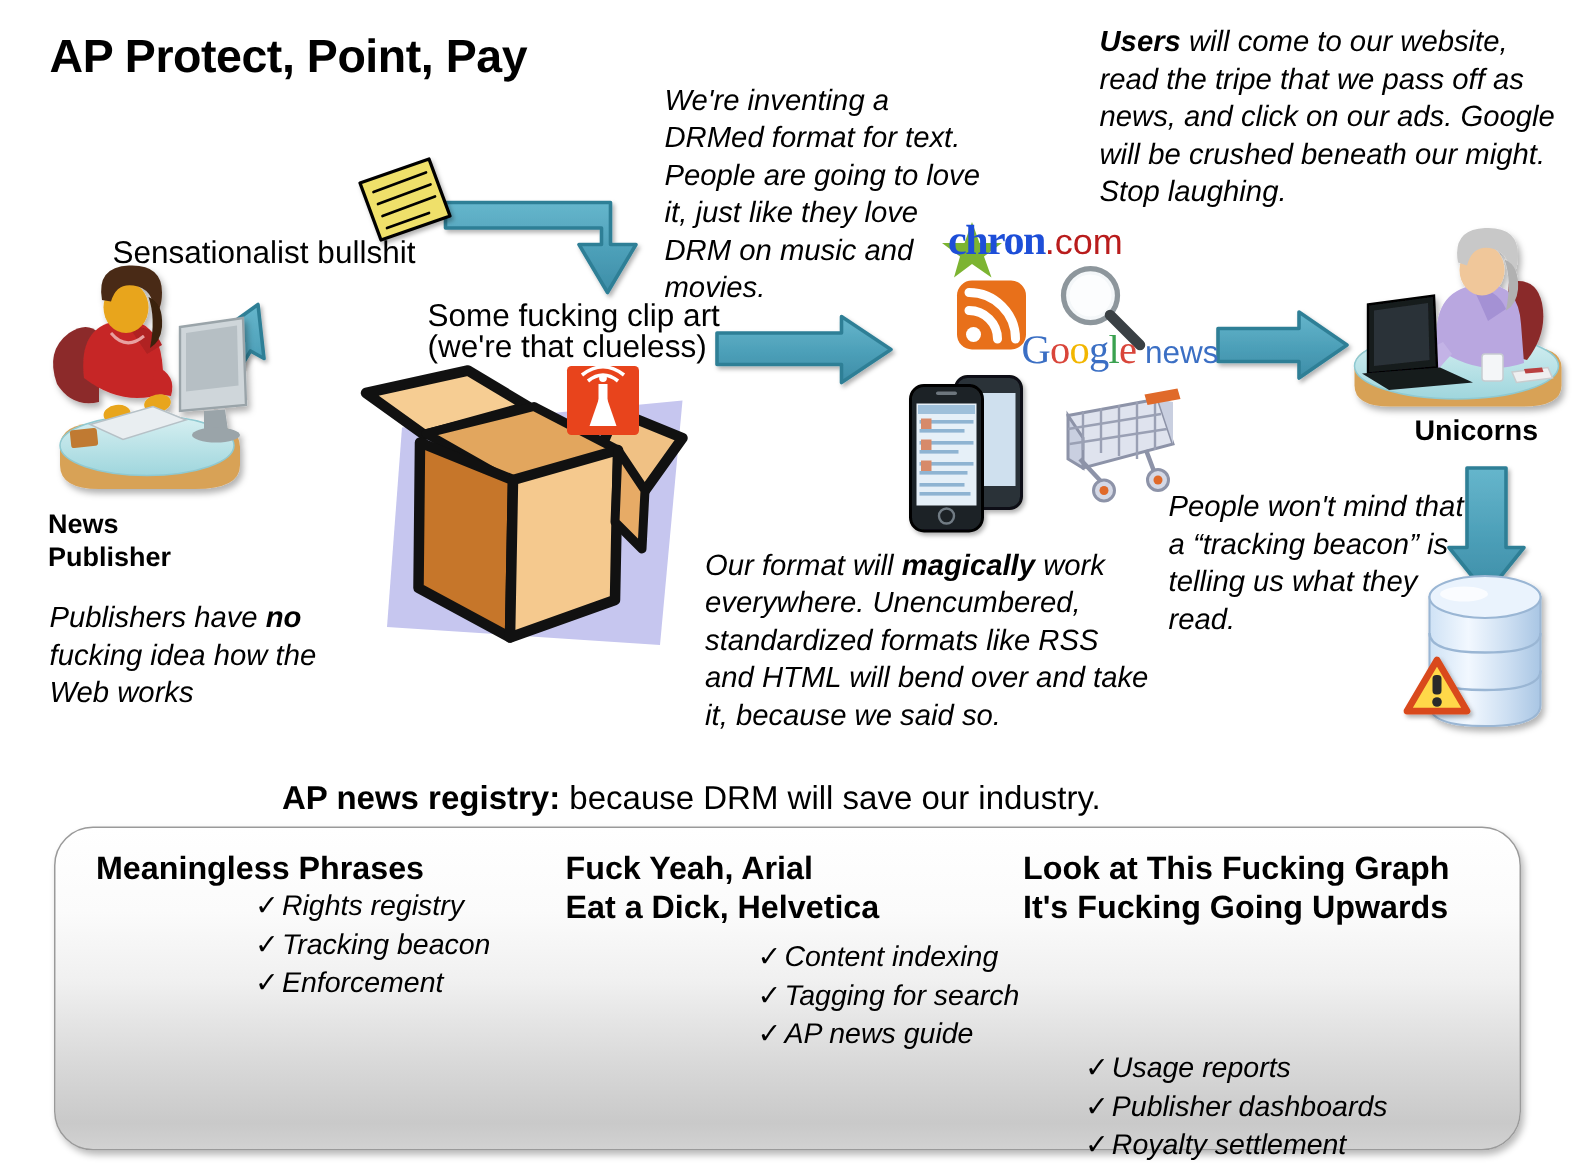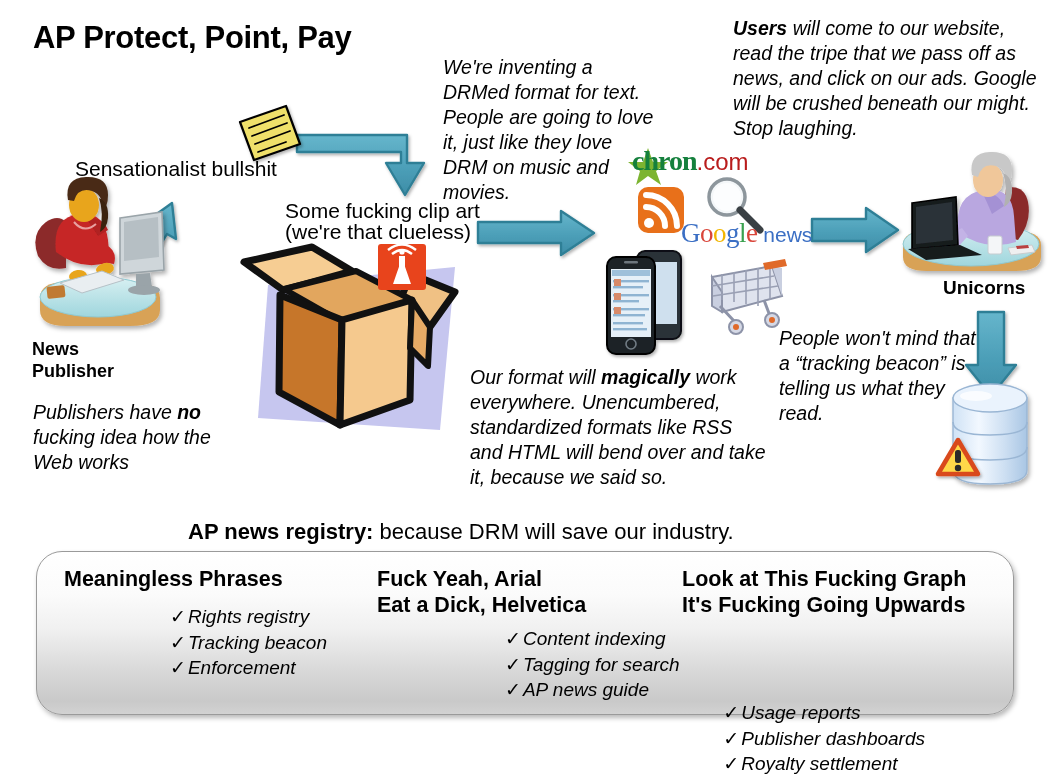--- a/index.html
+++ b/index.html
@@ -20,38 +20,38 @@
   #t-clipart{left:285px;top:200px;}
   #t-newspub{left:32px;top:338px;}
   #t-publishers{left:33px;top:400px;width:210px;}
   #t-format{left:470px;top:365px;width:300px;}
   #t-people{left:779px;top:326px;width:200px;}
   #t-unicorns{left:943px;top:277px;font-weight:bold;font-size:19px;}
   #t-whatthehell{left:779px;top:474px;}
 
   
   #chron{left:632px;top:145px;}
-  #chron .txt{font-size:28px;font-weight:bold;color:#15803d;font-family:"Liberation Serif",serif;letter-spacing:-1px;}
+  #chron .txt{font-size:28px;font-weight:bold;color:#1d4ed8;font-family:"Liberation Serif",serif;letter-spacing:-1px;}
   #chron .dot{font-weight:normal;font-size:24px;color:#b91c1c;}
 
   
   #gnews{left:681px;top:218px;font-family:"Liberation Serif",serif;font-size:27px;letter-spacing:-0.5px;}
   #gnews .n{font-family:"Liberation Sans",sans-serif;font-size:21px;color:#3b6fc4;letter-spacing:0;}
 
   
   #registry{left:188px;top:519px;font-size:22px;}
   #registry b{font-weight:bold;}
 
   
-  #panel{left:36px;top:551px;width:978px;height:164px;border:1.5px solid #9a9a9a;border-radius:26px;
+  #panel{left:36px;top:551px;width:978px;height:216px;border:1.5px solid #9a9a9a;border-radius:26px;
          background:linear-gradient(to bottom,#ffffff 0%,#fbfbfb 26%,#f0f0f0 48%,#d8d8d8 74%,#c9c9c9 92%,#d2d2d2 100%);
          box-shadow:2px 3px 5px rgba(0,0,0,0.28);box-sizing:border-box;}
   .col{position:absolute;top:14px;}
   .colhead{font-weight:bold;font-size:21.5px;line-height:26px;white-space:nowrap;}
-  .colbody{display:flex;align-items:center;margin-top:12px;}
+  .colbody{display:flex;align-items:center;}
   .colicon{flex:0 0 auto;margin-right:10px;}
   .bullets{font-style:italic;font-size:19px;line-height:25.5px;white-space:nowrap;}
   .chk{font-style:normal;margin-right:2px;}
 
   #col1{left:27px;}
   #col2{left:340px;}
   #col3{left:645px;}
 </style>
 </head>
 <body>

